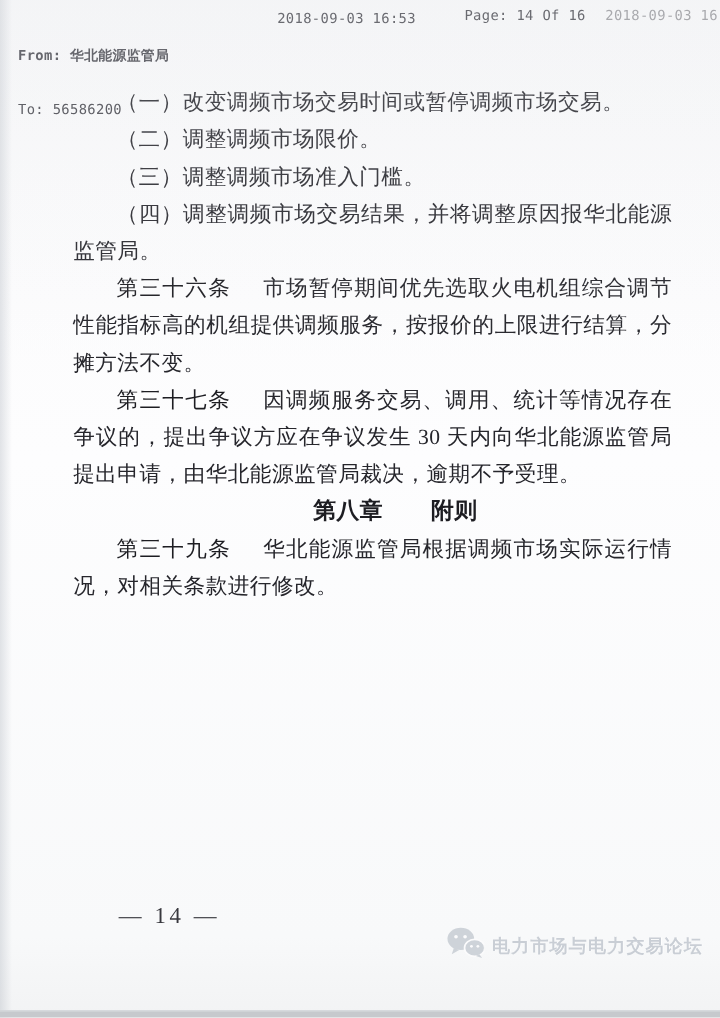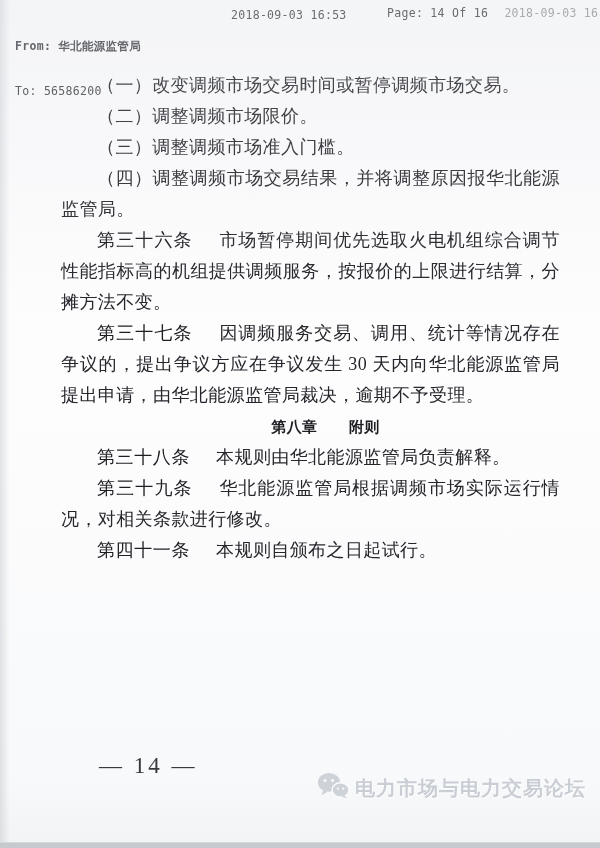--- a/index.html
+++ b/index.html
@@ -66,36 +66,36 @@
     letter-spacing: 0.6px;
     color: #1d1d22;
   }
   .lead-gap { display: inline-block; width: 1.45em; }
   .chapter {
     margin: 8px 0 5px 0;
     text-indent: 0;
     text-align: center;
     font-weight: 700;
     font-family: "Liberation Sans", sans-serif;
-    font-size: 15px;
+    font-size: 19px;
     color: #1d1d22;
   }
   .chapter-gap { display: inline-block; width: 2.1em; }
 
   
   .page-number {
     position: absolute; left: 99px; top: 753px;
-    font-size: 23px; letter-spacing: 3px; color: #38383e; text-align: center;
+    font-size: 19px; letter-spacing: 3px; color: #38383e; text-align: center;
   }
   .watermark {
     position: absolute; right: 14px; top: 772px;
     display: flex; align-items: center; gap: 6px;
     color: #c9ced5;
     font-family: Liberation Serif, serif;
-    font-size: 20px; font-weight: 700; letter-spacing: 1px;
+    font-size: 15px; font-weight: 700; letter-spacing: 1px;
     text-shadow: 0.5px 0.5px 0 #ffffff;
     user-select: none;
   }
   .wechat-icon { display: inline-block; }
 </style>
 </head>
 <body>
 
 <div class="page">
 
@@ -117,26 +117,24 @@
     <p><span>（二）调整调频市场限价。</span></p>
     <p><span>（三）调整调频市场准入门槛。</span></p>
     <p><span>（四）调整调频市场交易结果，并将调整原因报华北能源监管局。</span></p>
 
     <p><span class="lead">第三十六条</span><span class="lead-gap"></span><span>市场暂停期间优先选取火电机组综合调节性能指标高的机组提供调频服务，按报价的上限进行结算，分摊方法不变。</span></p>
 
     <p><span class="lead">第三十七条</span><span class="lead-gap"></span><span>因调频服务交易、调用、统计等情况存在争议的，提出争议方应在争议发生 30 天内向华北能源监管局提出申请，由华北能源监管局裁决，逾期不予受理。</span></p>
 
     <p class="chapter"><span>第八章</span><span class="chapter-gap"></span><span>附则</span></p>
 
-    <p><span class="lead">第三十八条</span><span class="lead-gap"></span><span>本规则由华北能源监管局负责解释。</span></p>
 
     <p><span class="lead">第三十九条</span><span class="lead-gap"></span><span>华北能源监管局根据调频市场实际运行情况，对相关条款进行修改。</span></p>
 
 
-    <p><span class="lead">第四十一条</span><span class="lead-gap"></span><span>本规则自颁布之日起试行。</span></p>
 
   </div>
 
   <div class="page-number">— 14 —</div>
 
   <div class="watermark">
     <span class="wechat-icon">
       <svg width="32" height="27" viewBox="0 0 36 30" xmlns="http://www.w3.org/2000/svg">
         <ellipse cx="13.5" cy="11.5" rx="12.5" ry="10.5" fill="#ced3d9"></ellipse>
         <path d="M7 20 L5 26 L12 22 Z" fill="#ced3d9"></path>

